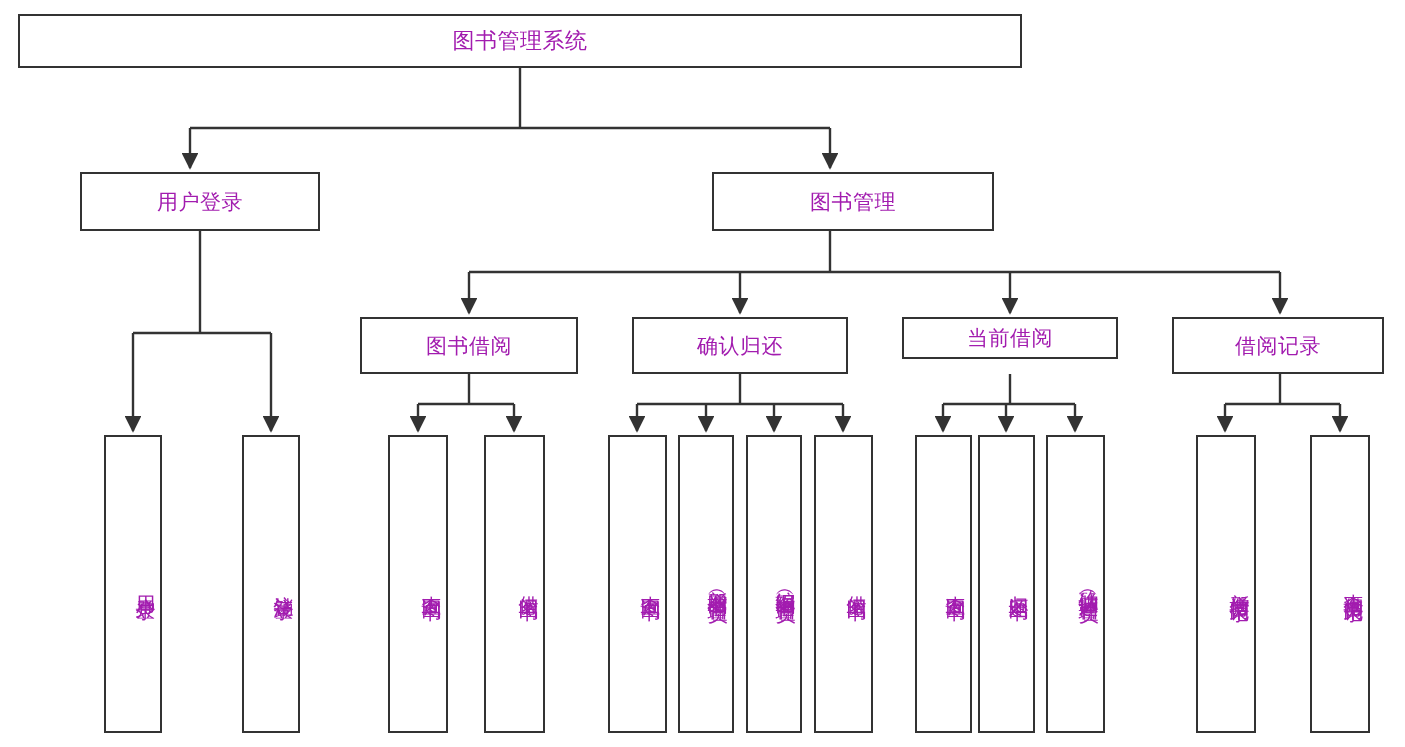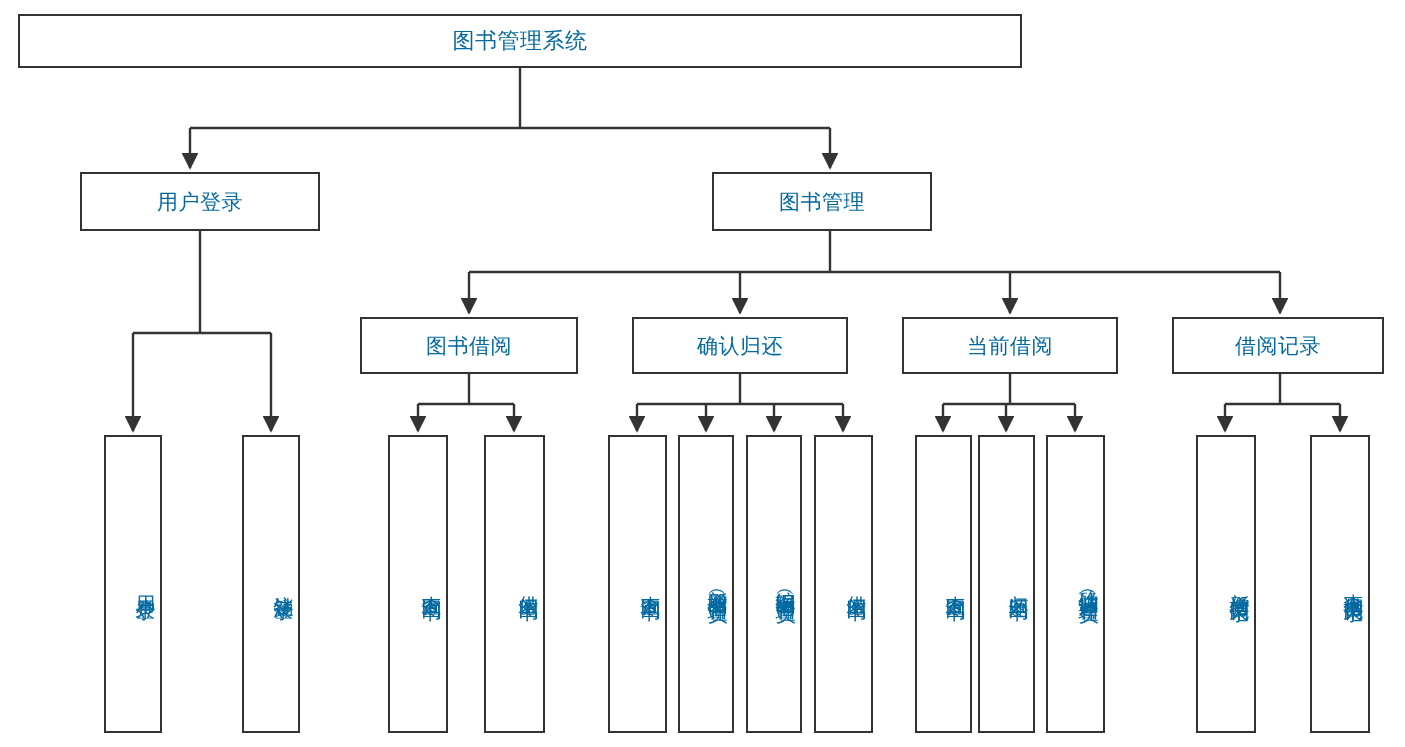--- a/index.html
+++ b/index.html
@@ -24,21 +24,21 @@
     pointer-events: none;
   }
   .node {
     position: absolute;
     box-sizing: border-box;
     background: #ffffff;
     border: 2px solid #333333;
     display: flex;
     align-items: center;
     justify-content: center;
-    color: #0369a1;
+    color: #a21caf;
   }
   .node.horiz {
     font-size: 21px;
     letter-spacing: 0.5px;
     line-height: 1.2;
     text-align: center;
   }
   .node.root {
     font-size: 22px;
   }
@@ -119,25 +119,25 @@
       <path d="M 1280 374 L 1280 404"></path>
       <path d="M 1225 404 L 1340 404"></path>
       <path d="M 1225 404 L 1225 431" marker-end="url(#arrow)"></path>
       <path d="M 1340 404 L 1340 431" marker-end="url(#arrow)"></path>
     </g>
   </svg>
 
   <div class="node horiz root" style="left:18px; top:14px; width:1004px; height:54px;">图书管理系统</div>
 
   <div class="node horiz" style="left:80px; top:172px; width:240px; height:59px;">用户登录</div>
-  <div class="node horiz" style="left:712px; top:172px; width:220px; height:59px;">图书管理</div>
+  <div class="node horiz" style="left:712px; top:172px; width:282px; height:59px;">图书管理</div>
 
   <div class="node horiz" style="left:360px; top:317px; width:218px; height:57px;">图书借阅</div>
   <div class="node horiz" style="left:632px; top:317px; width:216px; height:57px;">确认归还</div>
-  <div class="node horiz" style="left:902px; top:317px; width:216px; height:57px;">当前借阅</div>
+  <div class="node horiz" style="left:902px; top:317px; width:216px; height:42px;">当前借阅</div>
   <div class="node horiz" style="left:1172px; top:317px; width:212px; height:57px;">借阅记录</div>
 
   <div class="node vert" style="left:104px; top:435px; width:58px; height:298px;">
     <span class="vtext">用户登录</span>
   </div>
   <div class="node vert" style="left:242px; top:435px; width:58px; height:298px;">
     <span class="vtext">注销登录</span>
   </div>
 
   <div class="node vert" style="left:388px; top:435px; width:60px; height:298px;">

